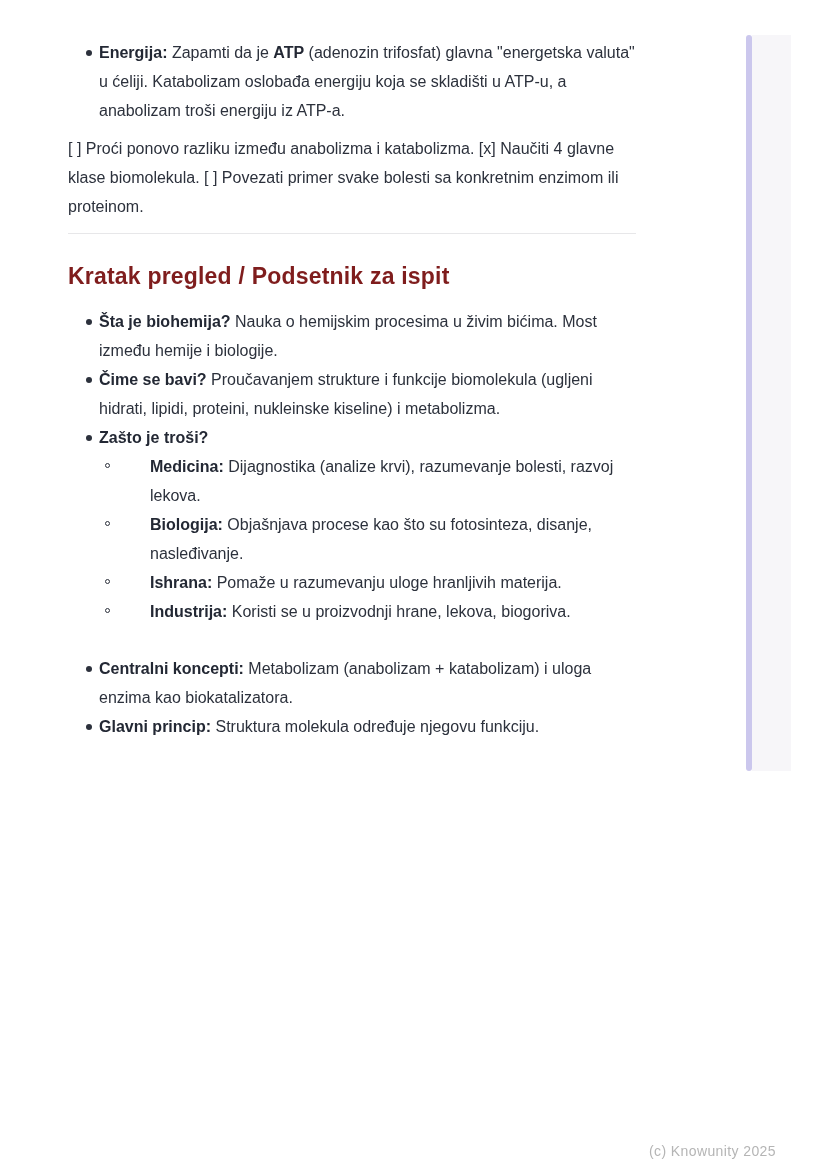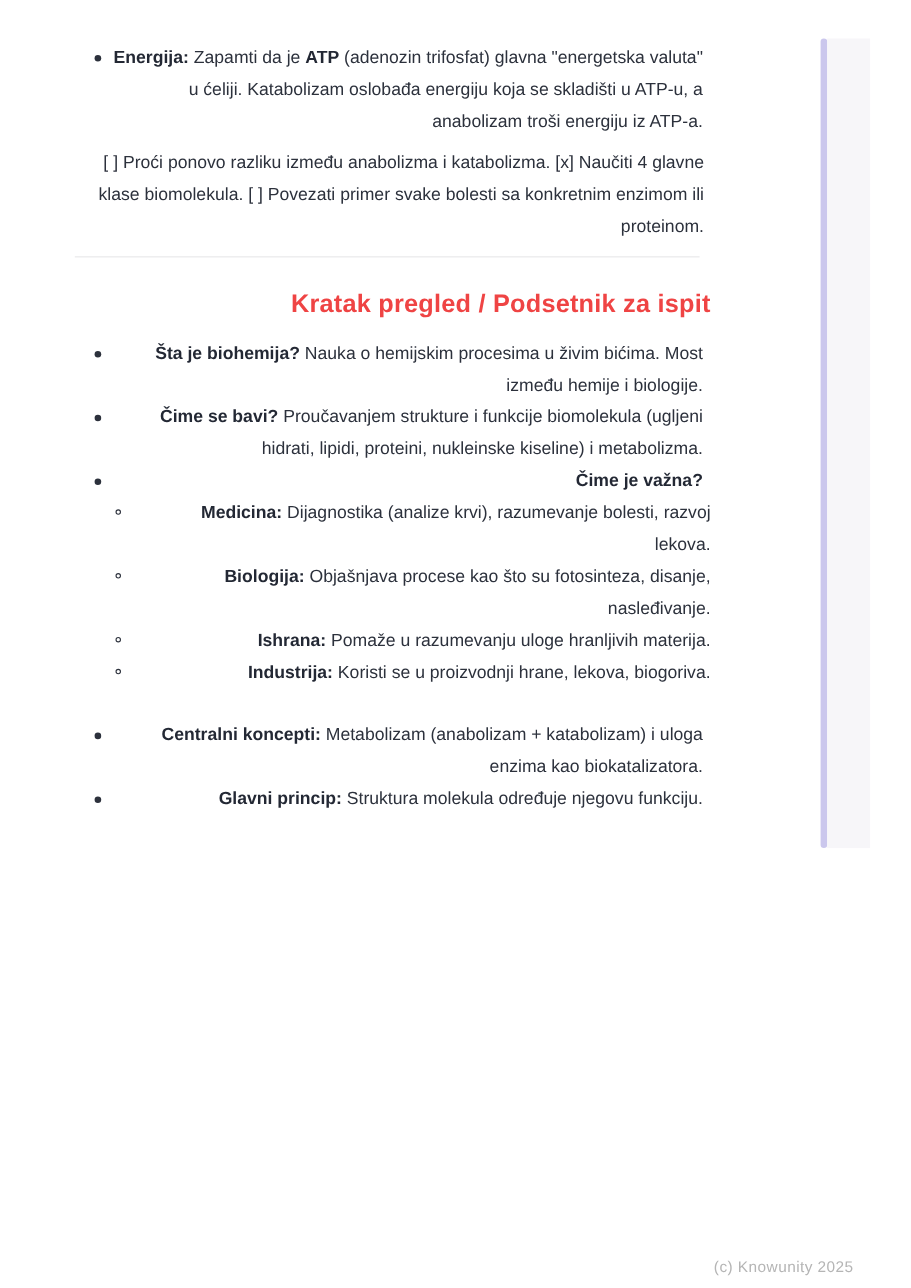--- a/index.html
+++ b/index.html
@@ -4,21 +4,21 @@
 <style>
   * { margin: 0; padding: 0; box-sizing: border-box; }
   html, body { background: #ffffff; }
   body {
     width: 828px; height: 1171px;
     font-family: "Liberation Sans", sans-serif;
     color: #2c313c;
     position: relative;
     overflow: hidden;
   }
-  .sheet { position: absolute; inset: 0; background: #ffffff; text-align: right; }
+  .sheet { position: absolute; inset: 0; background: #ffffff; }
 
   
   .note-area {
     position: absolute;
     left: 68px; top: 38px;
     width: 578px;
     font-size: 16px;
     line-height: 29px;
   }
 
@@ -46,21 +46,21 @@
   .divider {
     border: none; height: 0;
     border-top: 1px solid #e7e7e9;
     margin: 12px 0 0 0; width: 568px;
   }
 
   h2.review-heading {
     margin-top: 28px;
     font-size: 23px; line-height: 28px;
     font-weight: 700;
-    color: #ef4444;
+    color: #7f1d1d;
     letter-spacing: 0.2px;
   }
 
   .review-list { margin-top: 17px; }
   .group2 { margin-top: 28px; }
 
   
   .scrollbar-thumb {
     position: absolute; left: 746px; top: 35px;
     width: 6px; height: 736px;
@@ -119,21 +119,21 @@
         <div class="li-text">
           <b>Čime se bavi?</b><span> Proučavanjem strukture i funkcije biomolekula (ugljeni hidrati, lipidi, proteini, nukleinske kiseline) i metabolizma.</span>
         </div>
       </div>
 
       <div class="li">
         <span class="marker">
             <span class="dot"></span>
           </span>
         <div class="li-text">
-          <b>Čime je važna?</b><span></span>
+          <b>Zašto je troši?</b><span></span>
         </div>
       </div>
 
       <div class="li sub">
         <span class="marker">
             <span class="ring"></span>
           </span>
         <div class="li-text">
           <b>Medicina:</b><span> Dijagnostika (analize krvi), razumevanje bolesti, razvoj lekova.</span>
         </div>

